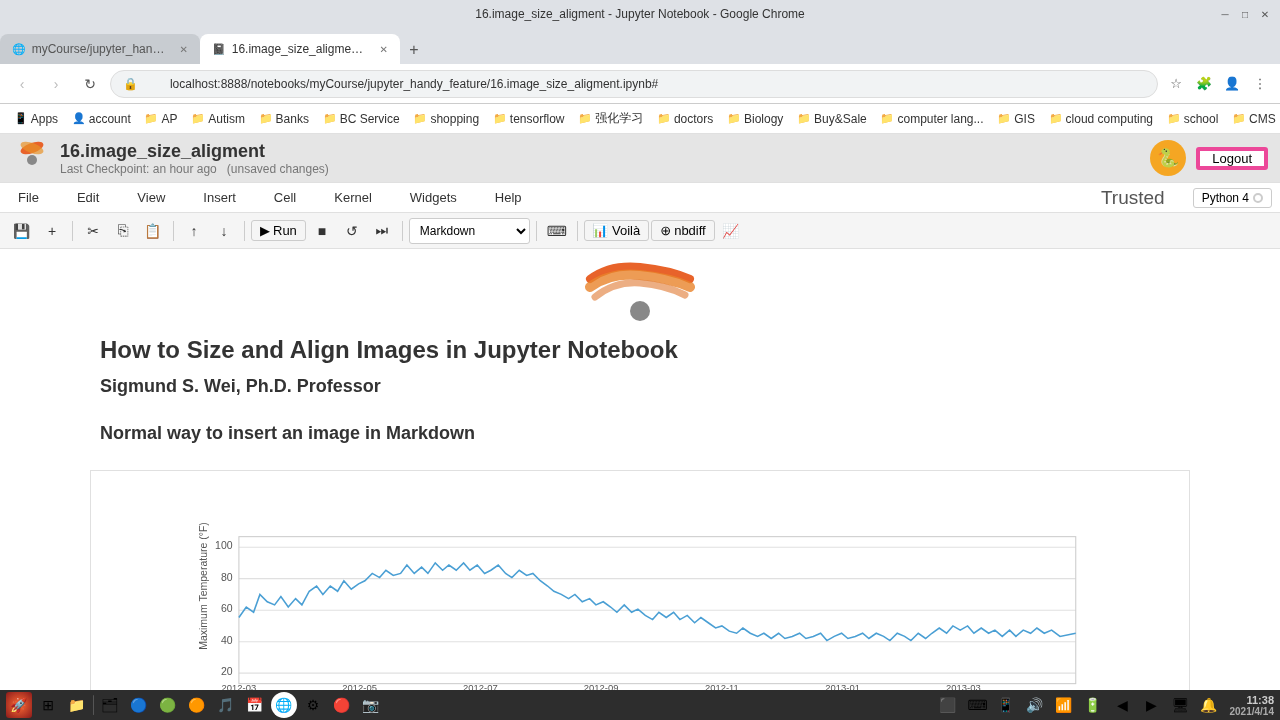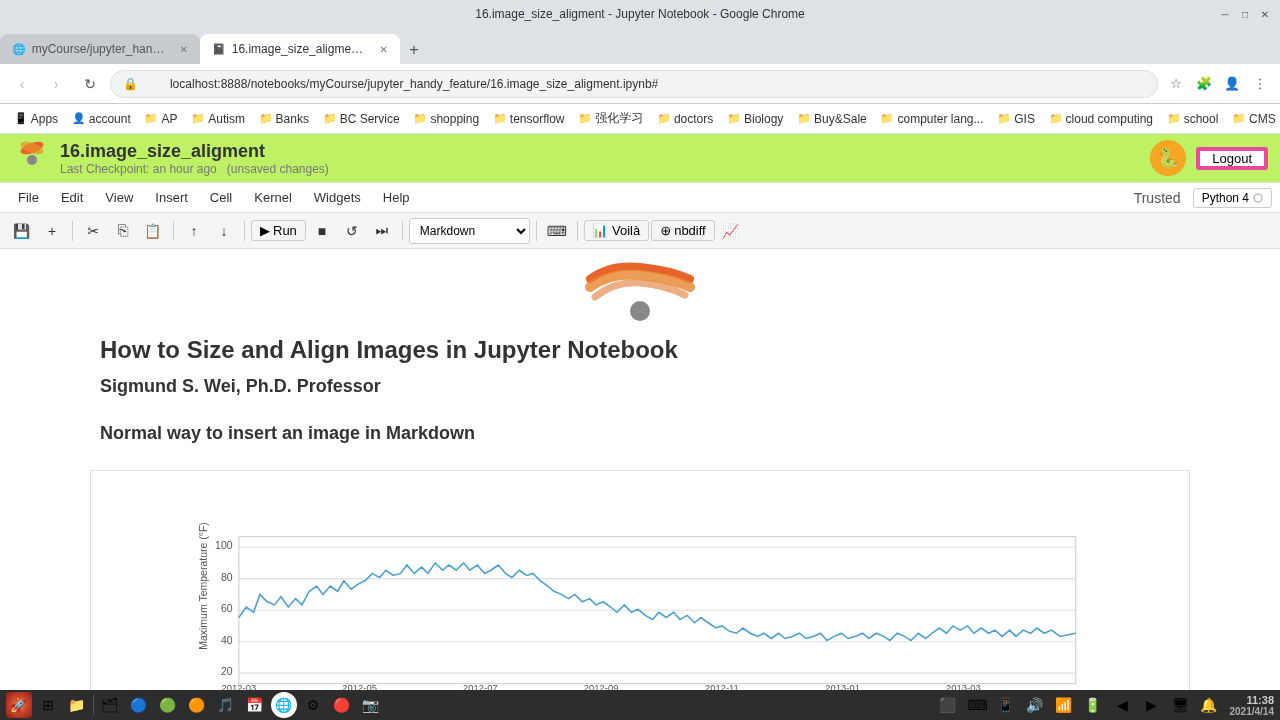--- a/index.html
+++ b/index.html
@@ -32,35 +32,35 @@
 
     
     .bookmarks-bar { background: #fff; height: 30px; display: flex; align-items: center; padding: 0 8px; gap: 2px; border-bottom: 1px solid #e0e0e0; font-size: 12px; overflow: hidden; }
     .bookmark-item { display: flex; align-items: center; gap: 3px; padding: 2px 6px; border-radius: 3px; cursor: pointer; white-space: nowrap; color: #333; font-size: 12px; }
     .bookmark-icon { font-size: 11px; }
 
     
     .notebook-area { background: #fff; height: calc(720px - 28px - 36px - 40px - 30px - 30px); display: flex; flex-direction: column; }
 
     
-    .jupyter-header { background: #bef264; border-bottom: 1px solid #e0e0e0; padding: 4px 12px; display: flex; align-items: center; justify-content: space-between; }
+    .jupyter-header { background: #e5e5e5; border-bottom: 1px solid #e0e0e0; padding: 4px 12px; display: flex; align-items: center; justify-content: space-between; }
     .jupyter-logo { display: flex; align-items: center; gap: 8px; }
     .jupyter-title-info { display: flex; flex-direction: column; }
     .jupyter-nb-name { font-size: 18px; font-weight: bold; color: #333; }
     .jupyter-checkpoint { font-size: 12px; color: #777; }
     .jupyter-header-right { display: flex; align-items: center; gap: 10px; }
     .jupyter-logout { background: #fff; border: 4px solid #ec4899; border-radius: 3px; padding: 0 12px; cursor: pointer; font-size: 13px; }
     .python-badge { display: flex; align-items: center; gap: 4px; border: 1px solid #ccc; border-radius: 3px; padding: 2px 8px; font-size: 12px; }
     .kernel-circle { width: 10px; height: 10px; border-radius: 50%; background: #fff; border: 2px solid #ccc; }
 
     
-    .menu-bar { background: #fff; height: 30px; display: flex; align-items: center; padding: 0 8px; border-bottom: 1px solid #e0e0e0; gap: 2px; }
+    .menu-bar { background: #fff; height: 30px; display: flex; align-items: center; padding: 0 8px; border-bottom: 1px solid #e0e0e0; gap: 18px; }
     .menu-item { padding: 3px 10px; font-size: 13px; color: #333; cursor: pointer; border-radius: 3px; }
     .menu-spacer { flex: 1; }
-    .trusted-badge { font-size: 14px; color: #555; padding: 0 10px; }
+    .trusted-badge { font-size: 19px; color: #555; padding: 0 10px; }
 
     
     .toolbar { background: #f5f5f5; height: 36px; display: flex; align-items: center; padding: 0 8px; gap: 2px; border-bottom: 1px solid #e0e0e0; }
     .toolbar-btn { width: 28px; height: 28px; display: flex; align-items: center; justify-content: center; border: 1px solid transparent; border-radius: 3px; cursor: pointer; font-size: 14px; color: #333; }
     .toolbar-sep { width: 1px; height: 20px; background: #ccc; margin: 0 4px; }
     .toolbar-run { display: flex; align-items: center; gap: 3px; padding: 2px 8px; border: 1px solid #ccc; border-radius: 3px; cursor: pointer; font-size: 13px; background: #f5f5f5; }
     .cell-type-select { border: 1px solid #ccc; border-radius: 3px; padding: 2px 6px; font-size: 12px; background: #fff; cursor: pointer; height: 26px; }
     .toolbar-voila { display: flex; align-items: center; gap: 3px; padding: 2px 8px; border: 1px solid #ccc; border-radius: 3px; cursor: pointer; font-size: 13px; background: #f5f5f5; }
     .toolbar-nbdiff { display: flex; align-items: center; gap: 3px; padding: 2px 8px; border: 1px solid #ccc; border-radius: 3px; cursor: pointer; font-size: 13px; background: #f5f5f5; }
 

